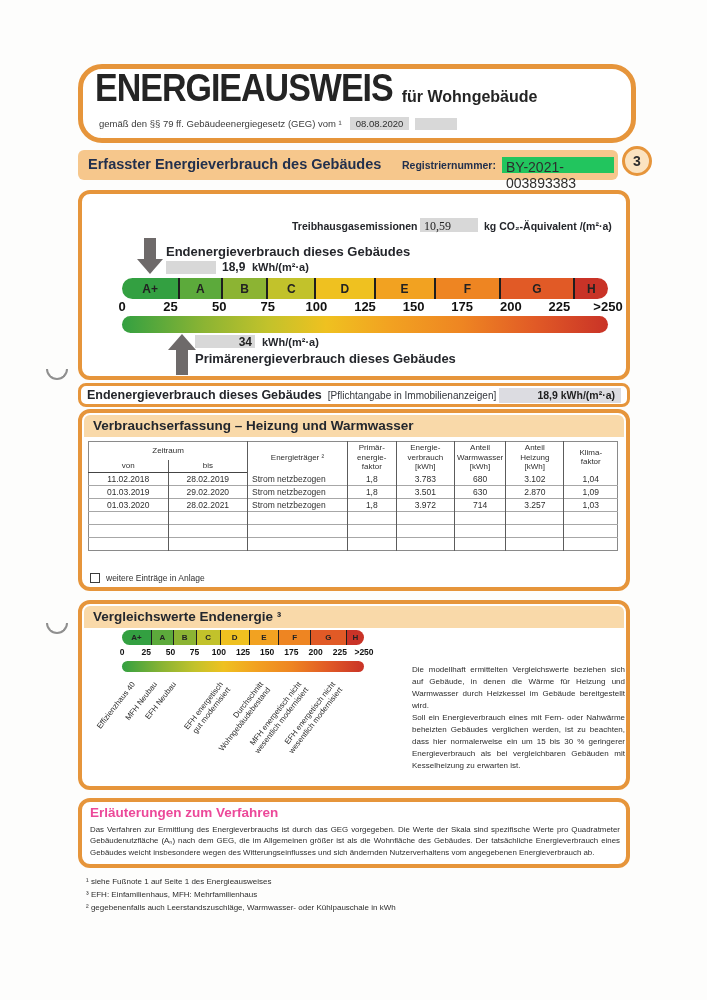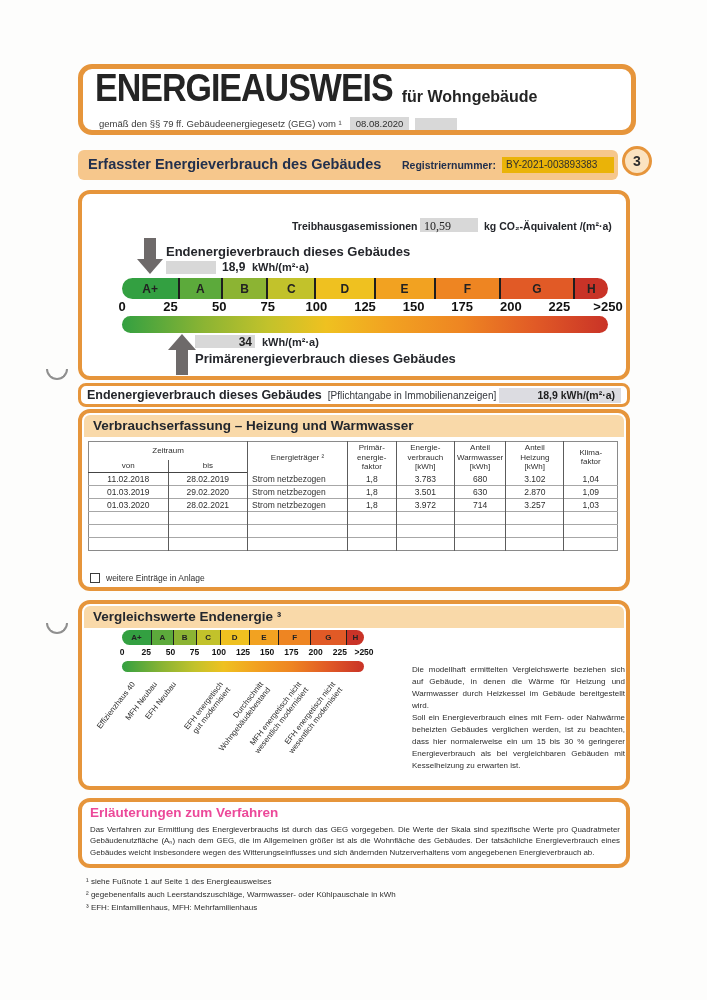--- a/index.html
+++ b/index.html
@@ -6,36 +6,36 @@
   .page{position:relative;width:707px;height:1000px;background:#fdfdfc;overflow:hidden;
         font-family:"Liberation Sans", sans-serif;color:#24262b;}
   .page *{box-sizing:border-box;}
 
   
   .punch{position:absolute;width:22px;height:11px;border:2px solid #8f8f8f;border-top:none;
          border-radius:0 0 22px 22px;left:46px;}
   .punch.p1{top:369px;} .punch.p2{top:623px;}
 
   
-  .header-box{position:absolute;left:78px;top:64px;width:558px;height:71px;background:#fff;
-              border:5px solid #e6953b;border-radius:14px;text-align:center;}
+  .header-box{position:absolute;left:78px;top:64px;width:558px;height:79px;background:#fff;
+              border:5px solid #e6953b;border-radius:24px;text-align:center;}
   .title-row{position:absolute;left:12px;top:2px;display:flex;align-items:baseline;white-space:nowrap;}
   .main-title{font-size:34px;font-weight:bold;letter-spacing:-1px;color:#242424;transform:scaleY(1.12);transform-origin:left bottom;}
   .sub-title{font-size:16px;font-weight:bold;margin-left:9px;color:#242424;}
   .law-row{position:absolute;left:16px;top:48px;font-size:9.5px;color:#3a3a3a;display:flex;align-items:center;}
   .red-chip{display:inline-block;background:#d8d8d8;color:#2e2e2e;padding:1px 6px;margin-left:8px;}
   .red-blank{display:inline-block;background:#d8d8d8;width:42px;height:12px;margin-left:6px;}
 
   
   .banner{position:absolute;left:78px;top:150px;width:540px;height:30px;background:#f6c78c;
           border-radius:6px;}
   .banner-title{position:absolute;left:10px;top:6px;font-size:14.5px;font-weight:bold;color:#22304d;}
   .reg-label{position:absolute;left:324px;top:9px;font-size:10.5px;font-weight:bold;color:#22304d;}
-  .reg-value{position:absolute;left:424px;top:7px;width:112px;height:16px;background:#eab308;
-             font-size:10px;color:#2e2e2e;padding:2px 4px;}
+  .reg-value{position:absolute;left:424px;top:7px;width:112px;height:16px;background:#22c55e;
+             font-size:14px;color:#2e2e2e;padding:2px 4px;}
   .page-circle{position:absolute;left:622px;top:146px;width:30px;height:30px;border-radius:50%;
                border:3px solid #e6953b;background:#fbe3c0;display:flex;align-items:center;
                justify-content:center;font-size:14px;font-weight:bold;color:#2e2e2e;}
 
   
   .obox{position:absolute;left:78px;width:552px;background:#fff;border:4px solid #e6953b;border-radius:12px;}
   .strip{position:absolute;left:2px;top:2px;width:540px;height:22px;background:#f9d9a9;
          border-radius:6px 6px 0 0;}
   .strip-title{position:absolute;left:9px;top:3px;font-size:13.5px;font-weight:bold;color:#23272e;}
 
@@ -360,17 +360,17 @@
     </div>
   </div>
 
   <div class="obox expl-box">
     <span class="expl-title">Erläuterungen zum Verfahren</span>
     <div class="expl-text">Das Verfahren zur Ermittlung des Energieverbrauchs ist durch das GEG vorgegeben. Die Werte der Skala sind spezifische Werte pro Quadratmeter Gebäudenutzfläche (Aₙ) nach dem GEG, die im Allgemeinen größer ist als die Wohnfläche des Gebäudes. Der tatsächliche Energieverbrauch eines Gebäudes weicht insbesondere wegen des Witterungseinflusses und sich ändernden Nutzerverhaltens vom angegebenen Energieverbrauch ab.</div>
   </div>
 
   <div class="footnotes">
     <div>¹ siehe Fußnote 1 auf Seite 1 des Energieausweises</div>
+    <div>³ EFH: Einfamilienhaus, MFH: Mehrfamilienhaus</div>
     <div>² gegebenenfalls auch Leerstandszuschläge, Warmwasser- oder Kühlpauschale in kWh</div>
-    <div>³ EFH: Einfamilienhaus, MFH: Mehrfamilienhaus</div>
   </div>
 
 </div>
 
 </body></html>

